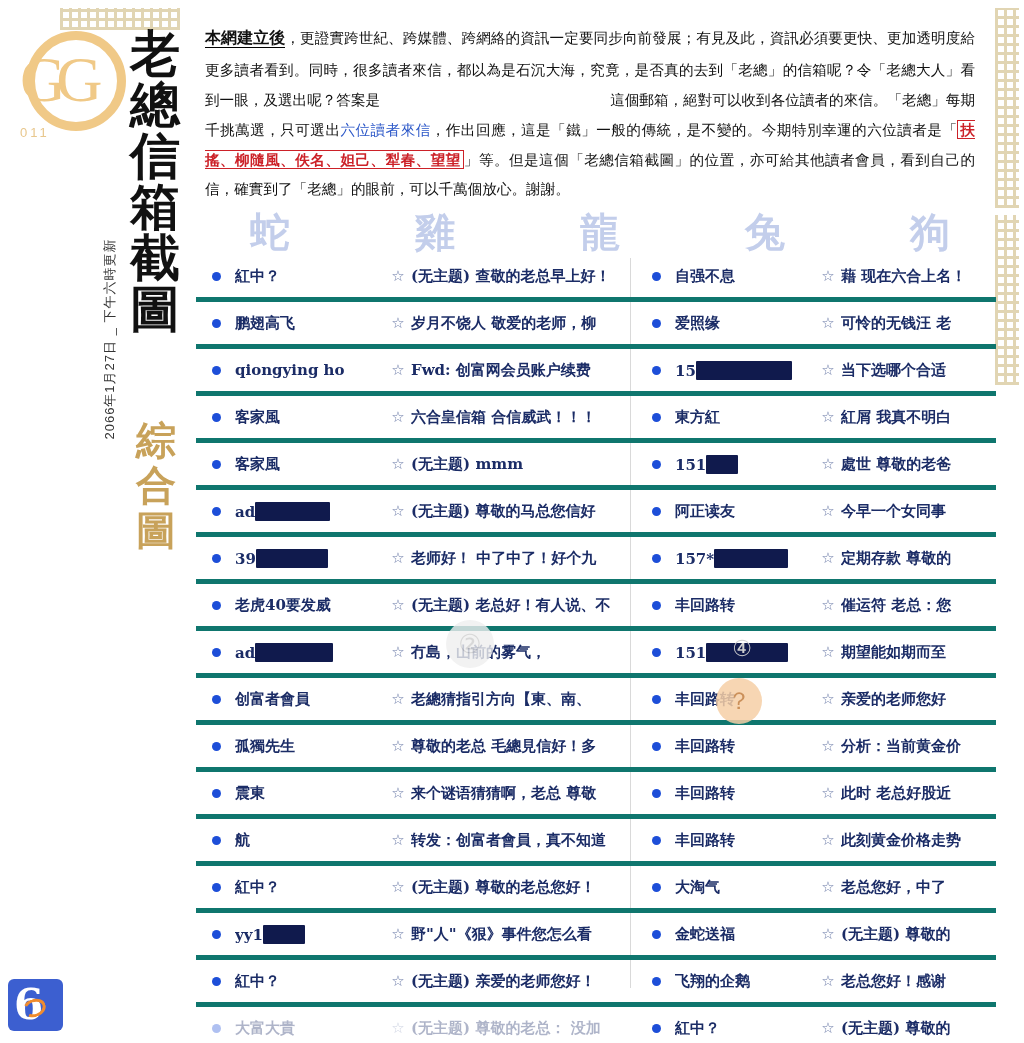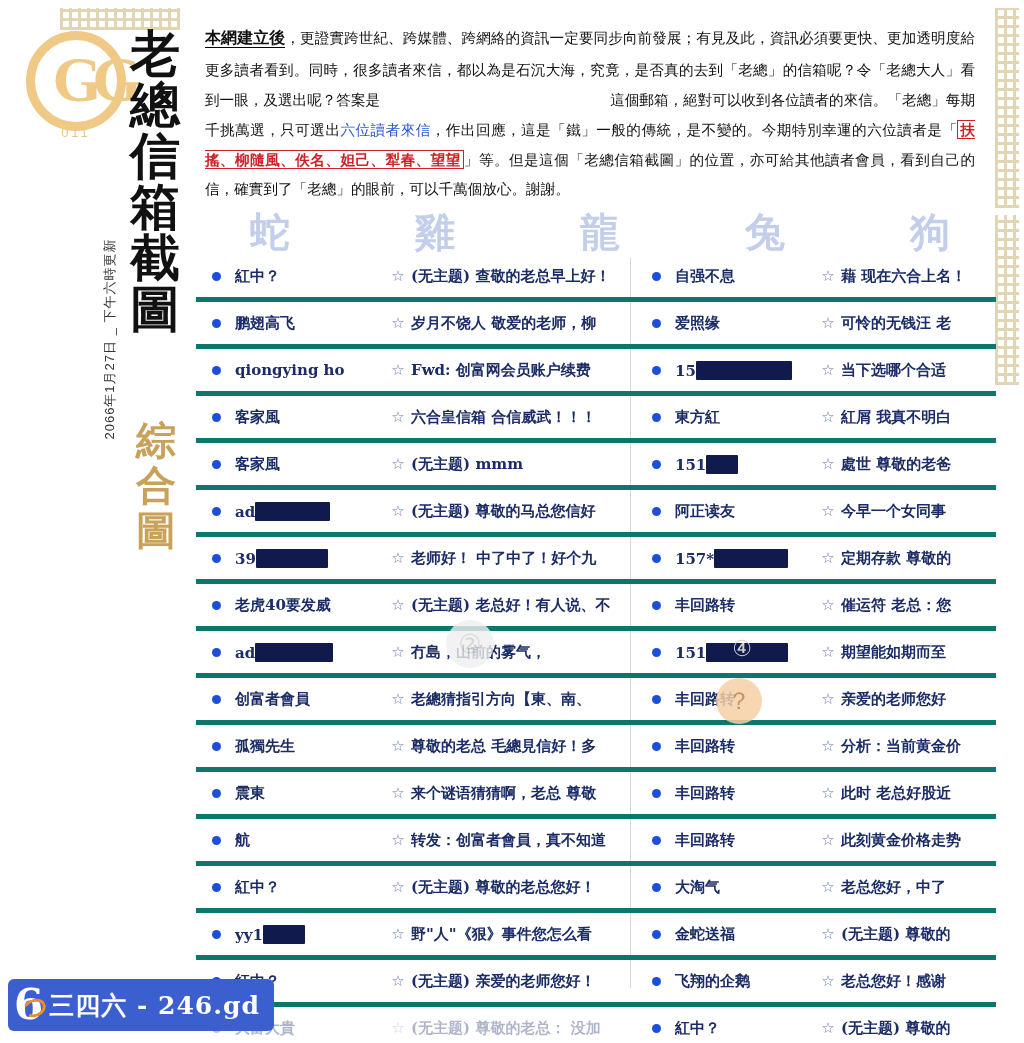--- a/index.html
+++ b/index.html
@@ -29,26 +29,26 @@
   
   .logo{
     position:absolute;left:20px;top:25px;width:112px;height:150px;
   }
   .logo .ring{
     position:absolute;left:6px;top:6px;width:100px;height:100px;
     border:9px solid #f0c987;border-radius:50%;
     box-sizing:border-box;
   }
   .logo .gg{
-    position:absolute;left:0;top:18px;width:112px;text-align:right;
+    position:absolute;left:0;top:18px;width:112px;text-align:left;
     font-family:"Liberation Serif", serif;
-    font-size:64px;color:#f0c987;font-weight:bold;letter-spacing:-10px;
+    font-size:64px;color:#f0c987;font-weight:normal;letter-spacing:-10px;
   }
   .logo .num{
-    position:absolute;left:0;top:100px;width:112px;text-align:center;
+    position:absolute;left:0;top:100px;width:112px;text-align:left;
     font-size:13px;color:#e8c78d;letter-spacing:3px;
   }
 
   
   .vtitle{
     position:absolute;left:120px;top:28px;width:70px;
     font-family:"DejaVu Serif", serif;
     font-size:50px;line-height:1.02;font-weight:bold;color:#111;
     text-align:center;
   }
@@ -434,14 +434,13 @@
       <span class="subject">招约！招约！十十</span>
     </div>
   </div>
 
 <div class="wm-circle">②</div>
 <div class="wm-num">④</div>
 <div class="wm-circle2">？</div>
 
 <div class="badge">
   <span class="six">6</span>
-  <span class="txt">三四六 - 246.gd</span>
 </div>
 
 </body></html>

